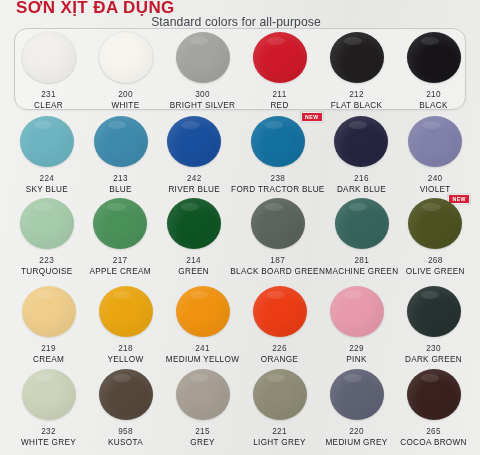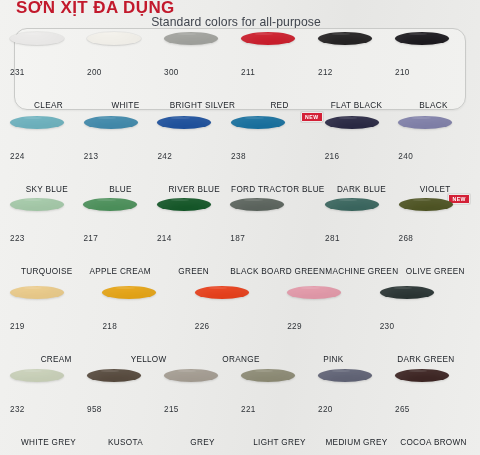--- a/index.html
+++ b/index.html
@@ -82,21 +82,21 @@
   .row.r3 { top: 197px; }
   .row.r4 { top: 285px; }
   .row.r5 { top: 368px; }
 
   .cell {
     position: relative;
     flex: 1 1 0;
     height: 80px;
     display: flex;
     flex-direction: column;
-    gap: 16px;
+    align-items: center;
   }
 
   .swatch {
     width: 54px;
     height: 54px;
     border-radius: 50%;
     margin-top: 1px;
     box-shadow:
       0 1px 2px rgba(0,0,0,0.12),
       inset -6px -7px 14px rgba(0,0,0,0.055),
@@ -124,21 +124,21 @@
 
   .code {
     margin-top: 7px;
     font-size: 8.2px;
     color: #2f3338;
     letter-spacing: 0.35px;
     line-height: 10px;
     white-space: nowrap;
   }
   .cname {
-    margin-top: 7px;
+    margin-top: 1px;
     font-size: 8.2px;
     color: #20242a;
     letter-spacing: 0.3px;
     line-height: 10px;
     white-space: nowrap;
     text-align: center;
   }
 
   .badge-new {
     position: absolute;
@@ -272,20 +272,25 @@
           <div class="swatch" style="background: rgb(239, 206, 138);"></div>
           <div class="code">219</div>
           <div class="cname">CREAM</div>
         </div>
         <div class="cell">
           <div class="swatch" style="background: rgb(234, 166, 17);"></div>
           <div class="code">218</div>
           <div class="cname">YELLOW</div>
         </div>
         <div class="cell">
+          <div class="swatch" style="background: rgb(240, 146, 15);"></div>
+          <div class="code">241</div>
+          <div class="cname">MEDIUM YELLOW</div>
+        </div>
+        <div class="cell">
           <div class="swatch" style="background: rgb(236, 60, 22);"></div>
           <div class="code">226</div>
           <div class="cname">ORANGE</div>
         </div>
         <div class="cell">
           <div class="swatch" style="background: rgb(231, 154, 171);"></div>
           <div class="code">229</div>
           <div class="cname">PINK</div>
         </div>
         <div class="cell">

